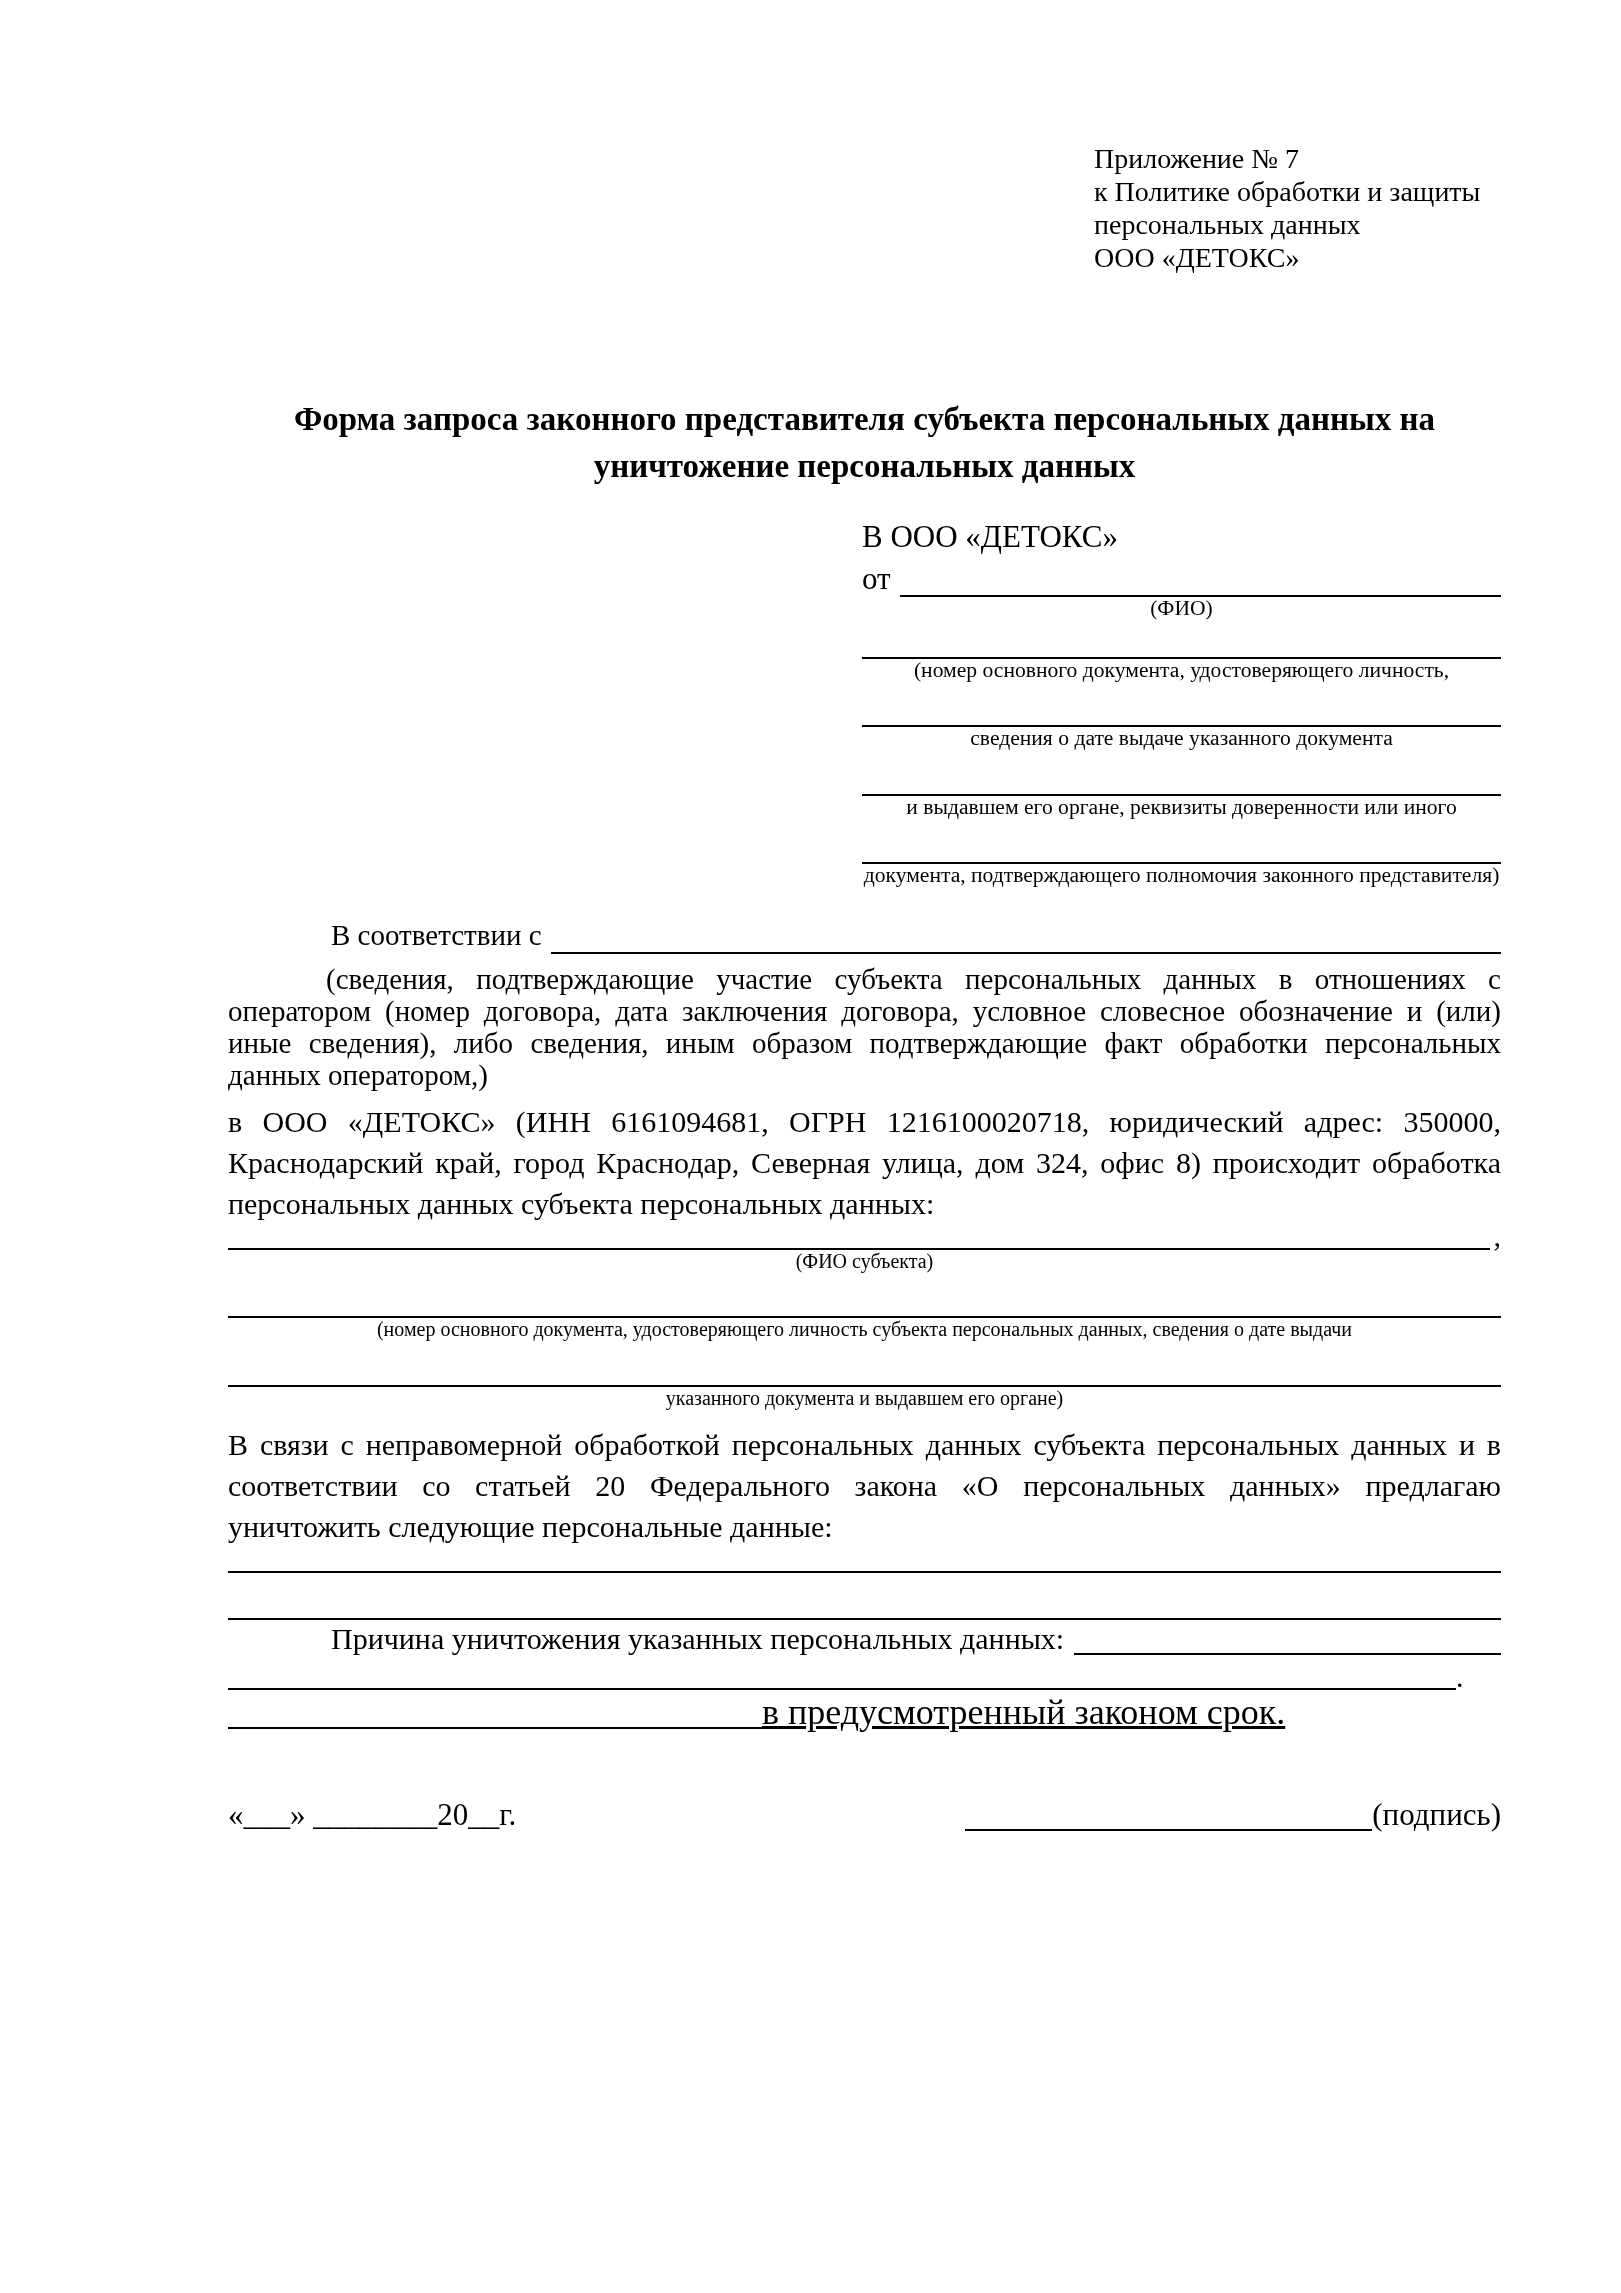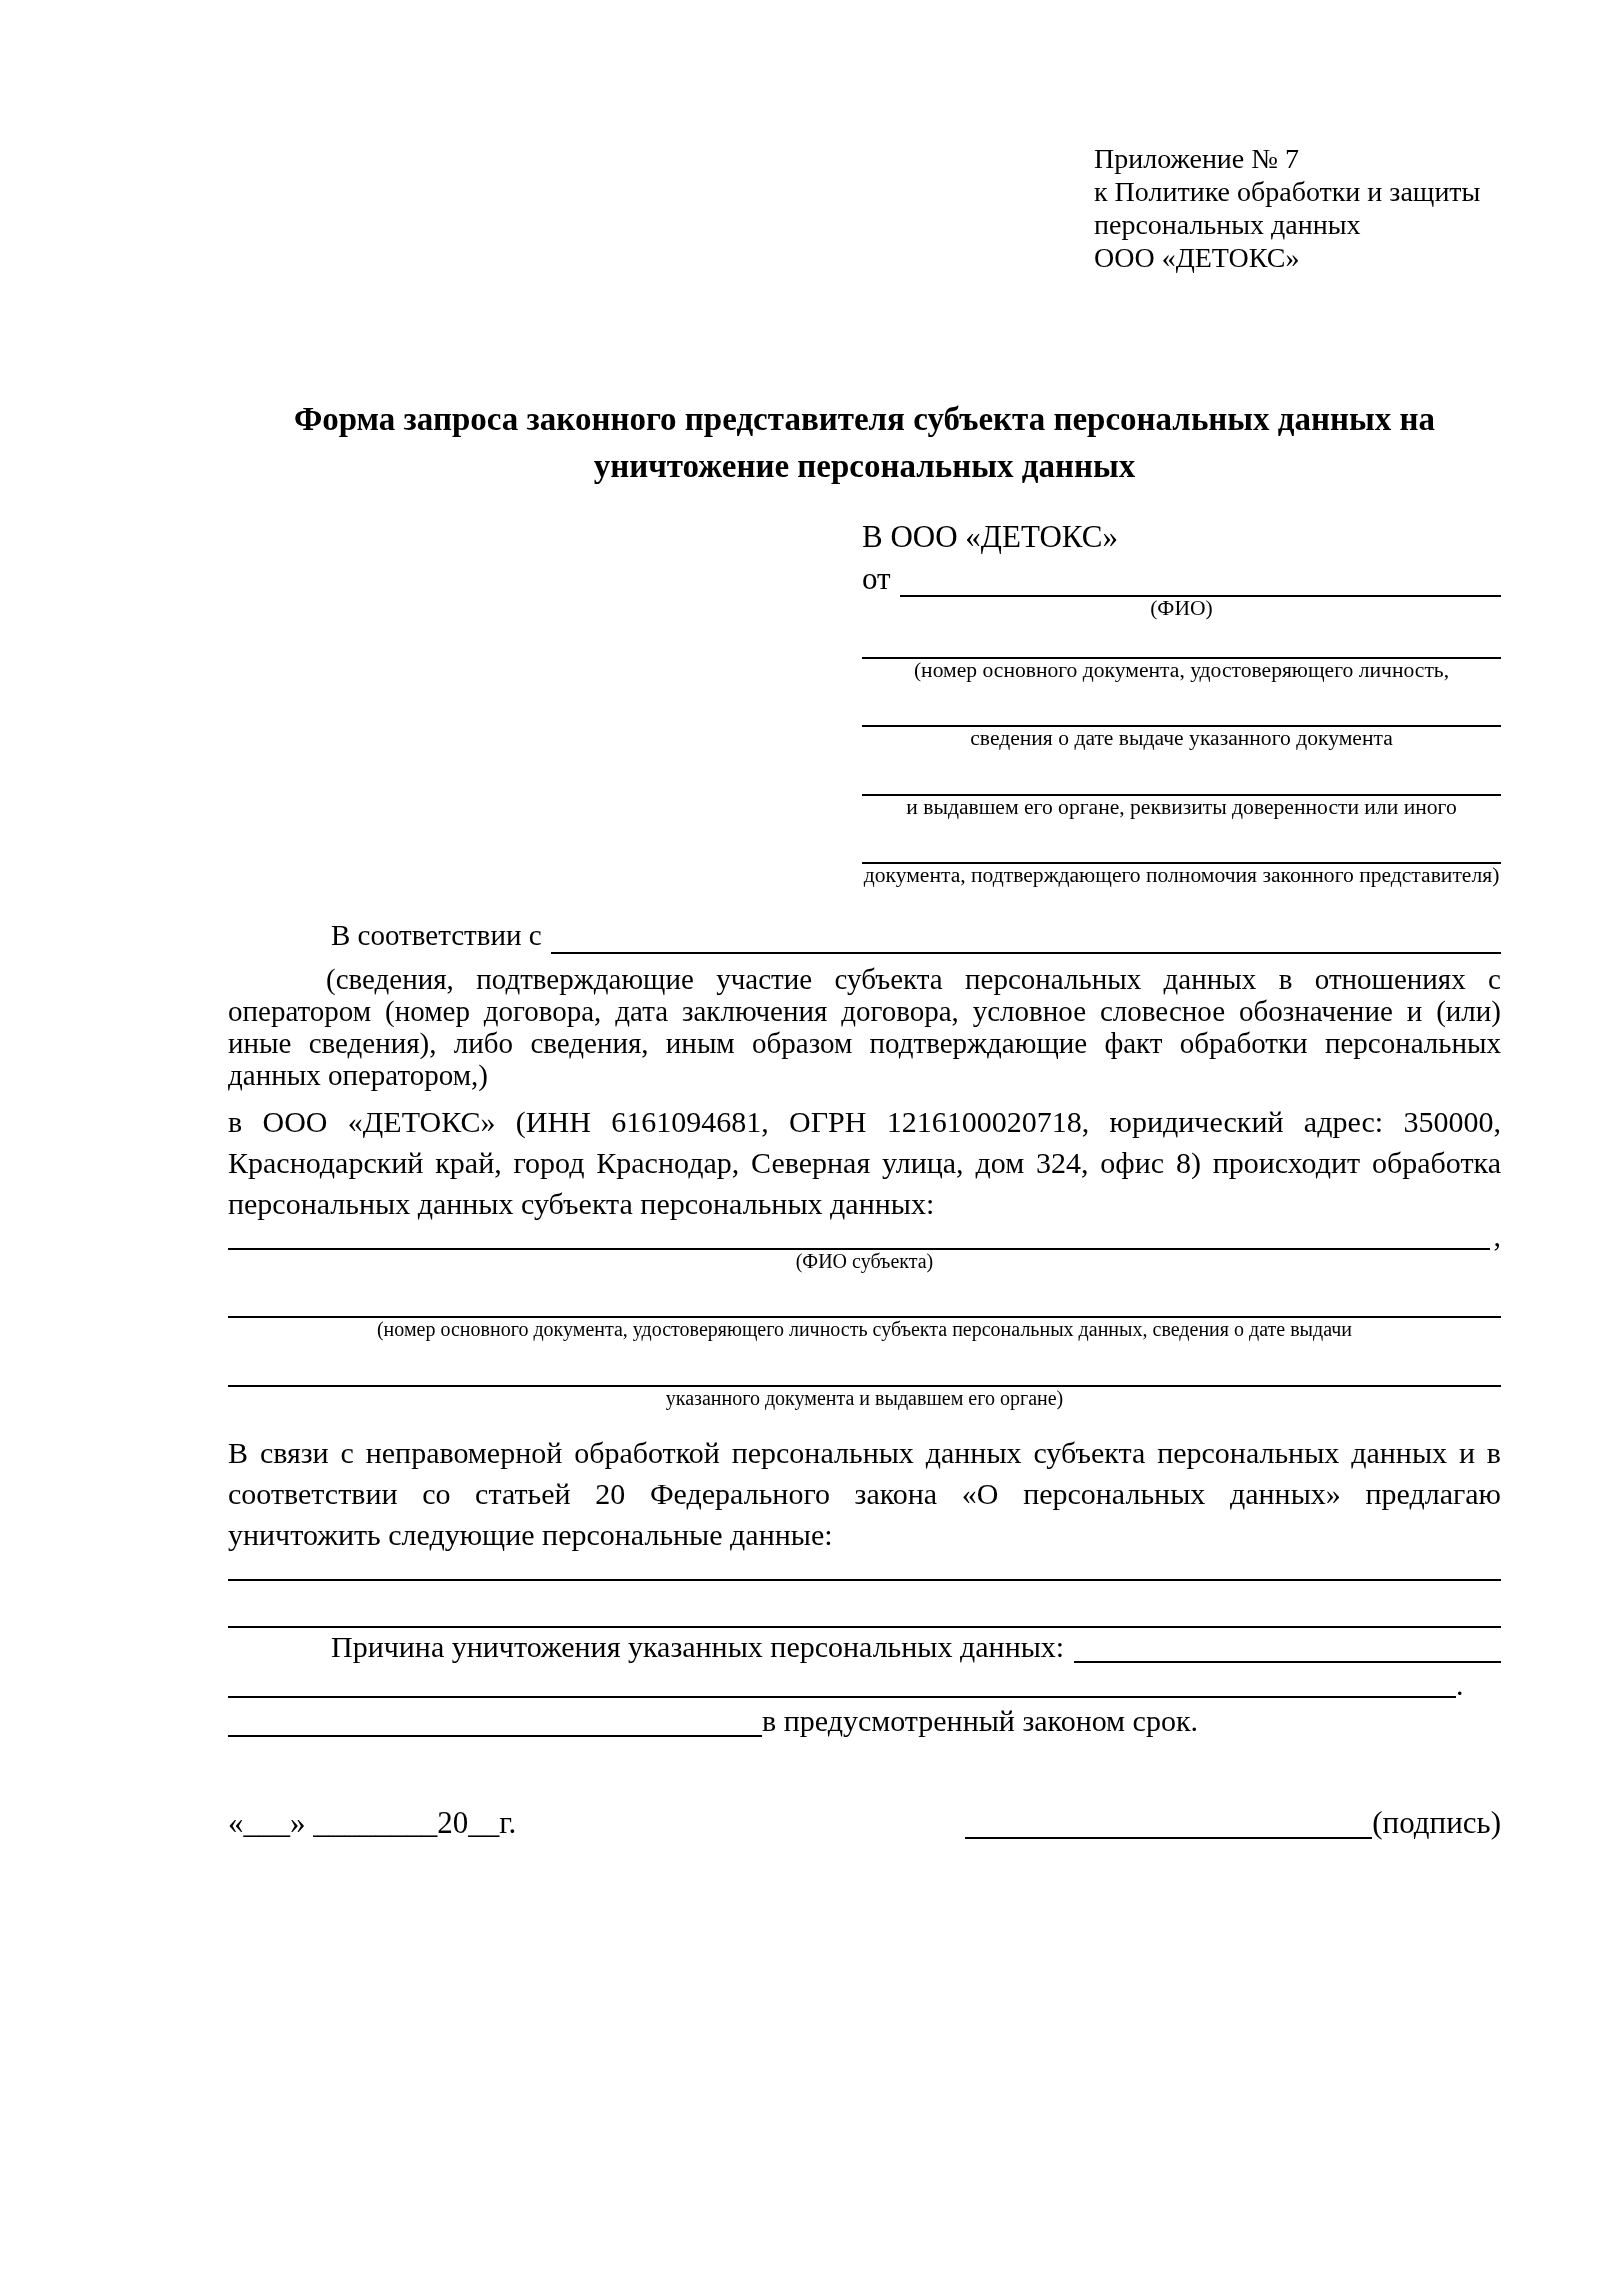--- a/index.html
+++ b/index.html
@@ -73,21 +73,21 @@
     text-align:justify;
     text-indent:98px;
   }
   
   .para{
     font-size:30px;
     line-height:41px;
     text-align:justify;
   }
   .para.mt{margin-top:9.8px;}
-  .para.mt2{margin-top:22px;}
+  .para.mt2{margin-top:14px;}
   
   .rule-row{display:flex;align-items:flex-end;}
   .rule-row .line{
     flex:1 1 auto;
     border-bottom:2px solid #000;
     height:9.8px;
   }
   .rule-row.h28{height:25.5px;}
   .rule-row.h46{height:45px;}
   .rule-row.h48{height:47px;}
@@ -111,21 +111,21 @@
   .period-row .line-part{width:1228px;border-bottom:2px solid #000;height:9.8px;}
   .period-row .tail{font-size:30px;line-height:27.4px;}
   
   .resp1{
     font-size:30px;
     line-height:41px;
     text-indent:103px;
     text-align:justify;
     text-align-last:justify;
   }
-  .resp2{display:flex;align-items:flex-end;height:41px;font-size:30px;}
+  .resp2{display:flex;align-items:flex-end;height:41px;font-size:36px;text-decoration:underline;}
   .resp2 .line-part{width:534px;border-bottom:2px solid #000;height:9.8px;margin-bottom:2px;}
   .resp2 .tail{line-height:37px;}
   
   .footer{
     margin-top:59px;
     display:flex;
     justify-content:space-between;
     align-items:flex-end;
     font-size:31px;
     height:43px;

